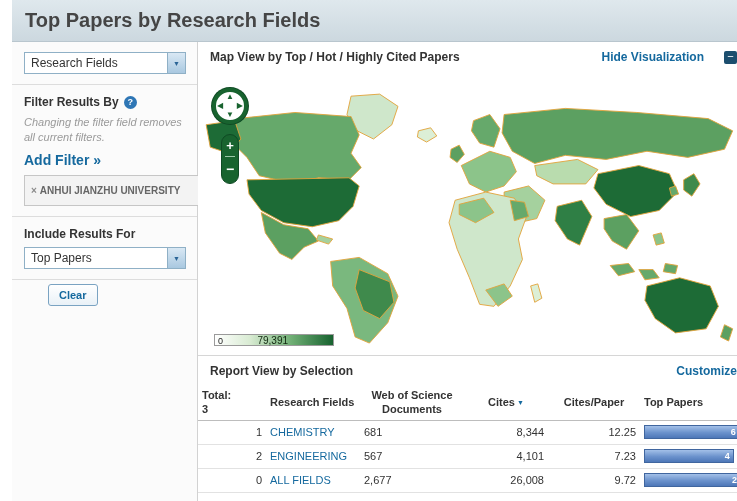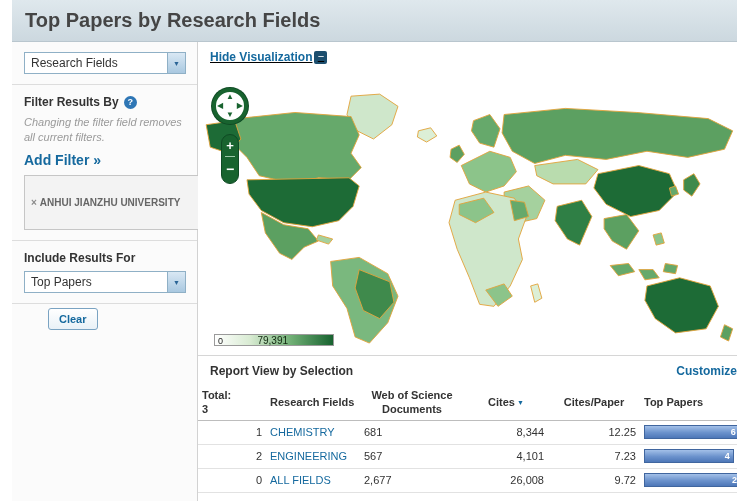--- a/index.html
+++ b/index.html
@@ -16,31 +16,31 @@
   .sidebar { width:186px; background:#fbfbfb; border-right:1px solid #d2d2d2; }
   .side-sec { padding:10px 12px; border-bottom:1px solid #ddd; }
   .side-sec:last-child { border-bottom:none;padding-left:36px; }
   .side-label { font-size:12px; font-weight:bold; color:#333; margin-bottom:6px; display:flex; align-items:center; gap:5px; }
   .help-icon { width:13px; height:13px; border-radius:50%; background:#2e76b5; color:#fff; font-size:9px; font-weight:bold; display:inline-flex; align-items:center; justify-content:center; cursor:pointer; }
   .select { width:162px; height:22px; background:#fff; border:1px solid #8fb0c6; display:flex; align-items:center; cursor:pointer; }
   .select-value { flex:1; font-size:12px; color:#333; padding-left:6px; white-space:nowrap; overflow:hidden; }
   .select-arrow { width:18px; height:100%; background:linear-gradient(#d9e8f4,#a9c8e0); border-left:1px solid #8fb0c6; color:#2a6496; font-size:7px; display:flex; align-items:center; justify-content:center; }
   .side-note { font-size:11px; font-style:italic; color:#9a9a9a; line-height:1.35; margin-bottom:6px; }
   .side-link { font-size:14px; font-weight:bold; color:#15699e; text-decoration:none; cursor:pointer; display:inline-block; margin-bottom:7px; }
-  .filter-box { width:177px; background:#f3f3f3; border:1px solid #c6c6c6; padding:20px 6px; }
+  .filter-box { width:177px; background:#f3f3f3; border:1px solid #c6c6c6; padding:8px 6px; }
   .filter-chip { font-size:10px; font-weight:bold; color:#666; line-height:1.35; }
   .chip-x { color:#8a8a8a; margin-right:3px; cursor:pointer; font-weight:bold; }
   .btn-row { display:flex; gap:8px; padding-top:4px; }
   .btn { font-family:inherit; font-size:11px; font-weight:bold; color:#15699e; background:linear-gradient(#ffffff,#e9f1f7); border:1px solid #7aa3c2; border-radius:3px; padding:4px 10px; cursor:pointer; }
 
   
   .main { flex:1; position:relative; background:#fff; min-width:0; }
   .panel-head { height:30px; display:flex; align-items:center; justify-content:space-between; padding:0 12px; }
   .panel-title { font-size:12px; font-weight:bold; color:#333; }
-  .head-right { display:flex; align-items:flex-end; gap:2px;text-decoration:underline; }
+  .head-right { display:flex; align-items:flex-end; gap:20px; }
   .blue-link { font-size:12px; font-weight:bold; color:#15699e; text-decoration:none; cursor:pointer; }
   .collapse-icon { width:13px; height:13px; background:#1c4e6e; border-radius:2px; color:#fff; font-size:11px; line-height:11px; text-align:center; cursor:pointer; }
 
   
   .map-area { position:relative; height:284px; background:#fff; border-bottom:1px solid #d6d6d6; overflow:hidden; }
   .map-area svg { position:absolute; inset:0; width:100%; height:100%; }
   .pan-ctl { position:absolute; left:14px; top:16px; width:36px; height:36px; border-radius:50%; background:#fff; border:4px solid #18632f; box-shadow:0 0 0 1px #0f4a24; cursor:pointer; z-index:3; }
   .pan-ctl span { position:absolute; font-size:8px; color:#18632f; line-height:1; }
   .pan-up { top:1px; left:50%; transform:translateX(-50%); }
   .pan-down { bottom:1px; left:50%; transform:translateX(-50%); }
@@ -114,20 +114,21 @@
       </div>
 
       <div class="side-sec btn-row">
         <button class="btn">Clear</button>
       </div>
     </aside>
 
     <main class="main">
 
       <div class="panel-head">
+        <span class="panel-title">Map View by Top / Hot / Highly Cited Papers</span>
         <span class="head-right">
           <a class="blue-link">Hide Visualization</a>
           <span class="collapse-icon">−</span>
         </span>
       </div>
 
       <div class="map-area">
         <svg viewBox="0 0 540 250" preserveAspectRatio="xMidYMid meet">
           <g stroke="#e2a33c" stroke-width="0.9" stroke-linejoin="round">
 

